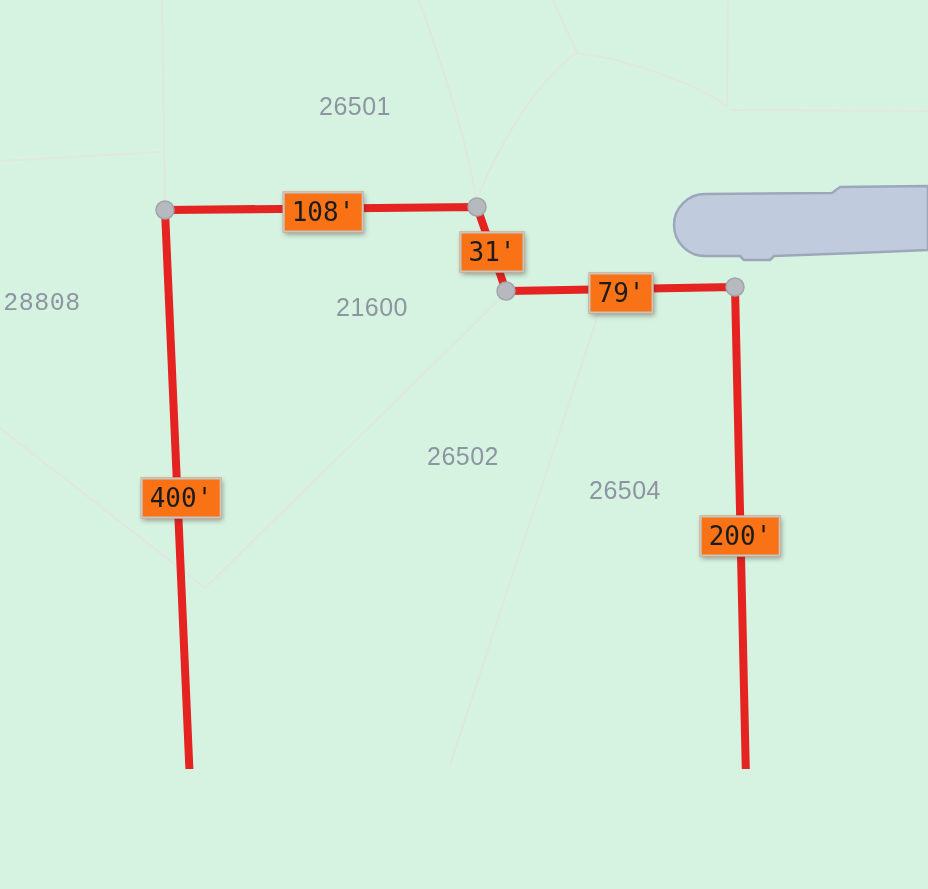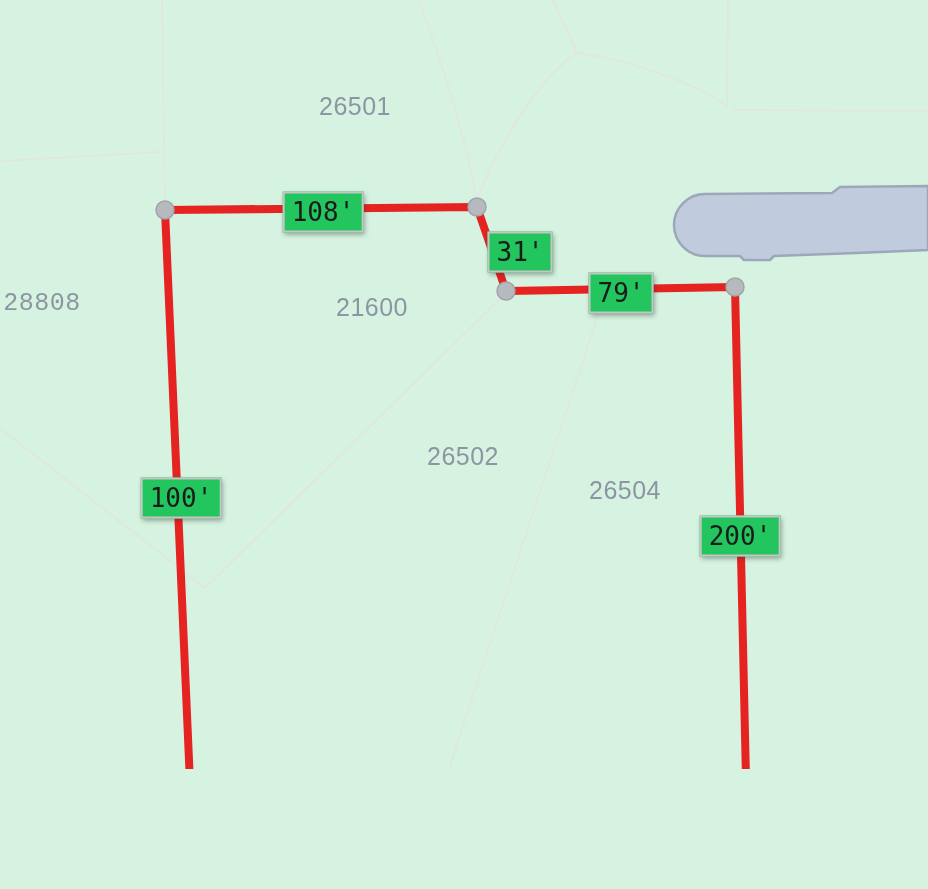--- a/index.html
+++ b/index.html
@@ -27,21 +27,21 @@
     color: #8c95a1;
     font: 25px "Liberation Sans", sans-serif;
     letter-spacing: 0.5px;
     white-space: nowrap;
     z-index: 2;
     user-select: none;
   }
   .dim-label {
     position: absolute;
     transform: translate(-50%, -50%);
-    background: #22c55e;
+    background: #f97316;
     border: 2px solid #c6c6c4;
     box-shadow: 1px 2px 5px rgba(50, 50, 50, 0.45);
     color: #1b1b1b;
     font: 26px "DejaVu Sans Mono", monospace;
     padding: 3px 7px 4px 7px;
     white-space: nowrap;
     z-index: 3;
     user-select: none;
   }
 </style>
@@ -75,18 +75,18 @@
       <circle cx="190" cy="783" r="9" fill="#b6babe" stroke="#a0a5aa" stroke-width="1.5"></circle>
     </svg>
 
   <div class="parcel-label" style="left: 355px; top: 106px;">26501</div>
   <div class="parcel-label" style="left: 42px; top: 303px; font-family: Liberation Mono, monospace;">28808</div>
   <div class="parcel-label" style="left: 372px; top: 307px;">21600</div>
   <div class="parcel-label" style="left: 463px; top: 456px;">26502</div>
   <div class="parcel-label" style="left: 625px; top: 490px;">26504</div>
 
   <div class="dim-label" style="left: 323px; top: 212px;">108'</div>
-  <div class="dim-label" style="left: 520px; top: 252px;">31'</div>
+  <div class="dim-label" style="left: 492px; top: 252px;">31'</div>
   <div class="dim-label" style="left: 621px; top: 293px;">79'</div>
   <div class="dim-label" style="left: 740px; top: 536px;">200'</div>
-  <div class="dim-label" style="left: 181px; top: 498px;">100'</div>
+  <div class="dim-label" style="left: 181px; top: 498px;">400'</div>
 
 </div>
 
 </body></html>

